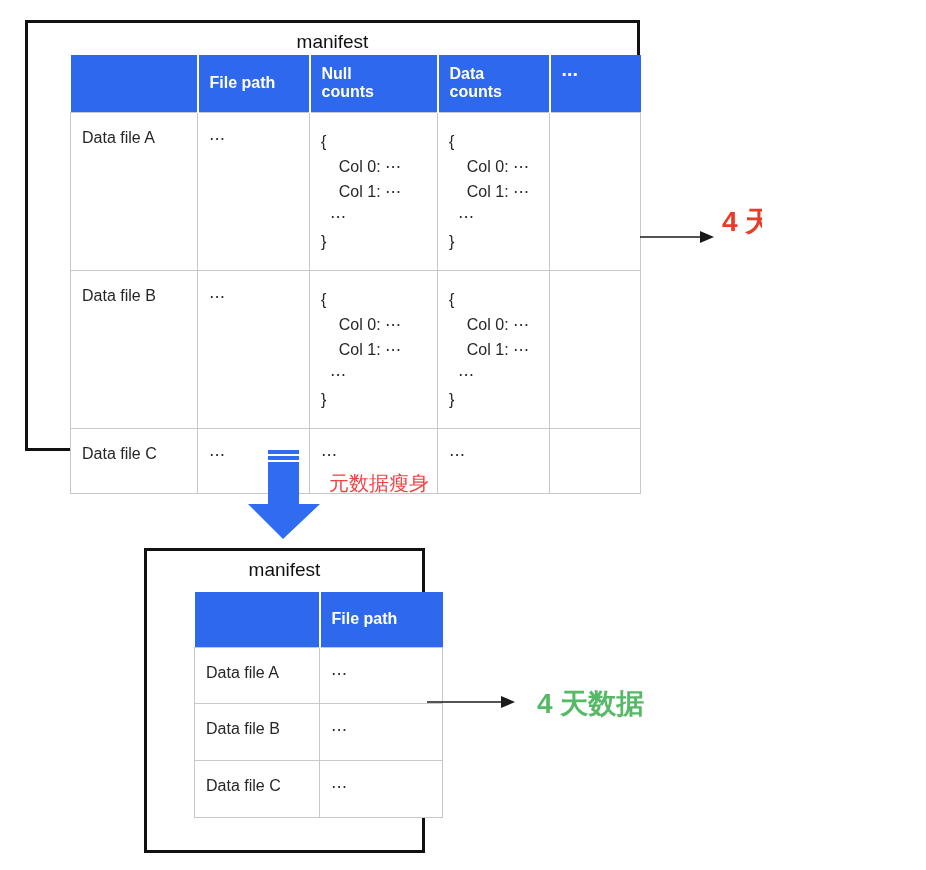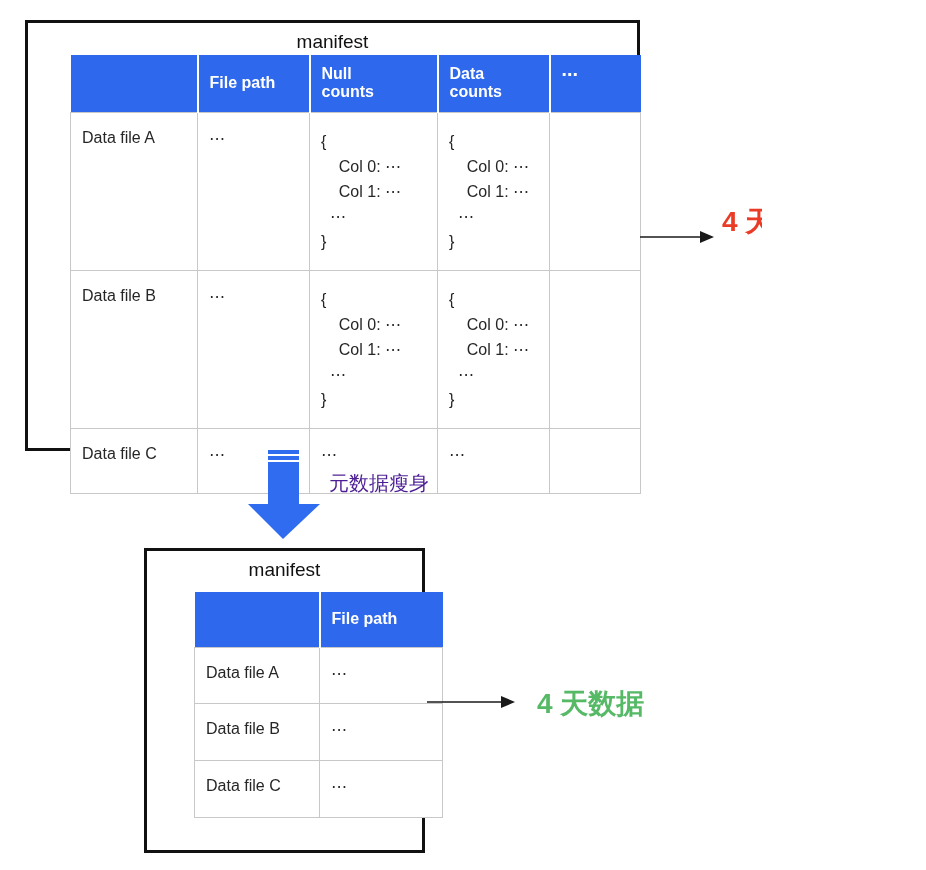--- a/index.html
+++ b/index.html
@@ -29,21 +29,21 @@
   }
   td.multiline{white-space:pre;line-height:25px;}
   th .wrap{display:inline-block;max-width:70px;}
 
   
   .annotation{position:absolute;font-size:28px;font-weight:600;line-height:37px;white-space:nowrap;}
   .annotation.red{color:#E93B26;}
   .annotation.green{color:#56B966;line-height:39px;}
 
   
-  .transform-label{position:absolute;font-size:20px;color:#4c1d95;white-space:nowrap;}
+  .transform-label{position:absolute;font-size:20px;color:#ef4444;white-space:nowrap;}
 
   svg{display:block;}
 </style>
 </head>
 <body>
 
 <div id="canvas">
 
   <div class="outer-box" style="left:25px;top:20px;width:615px;height:431px;">
     <div class="box-title">manifest</div>

